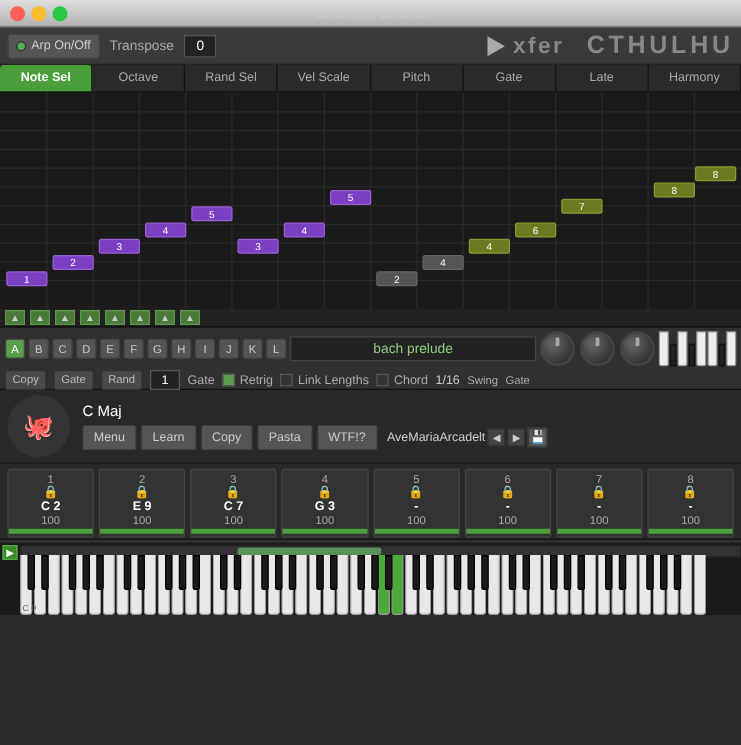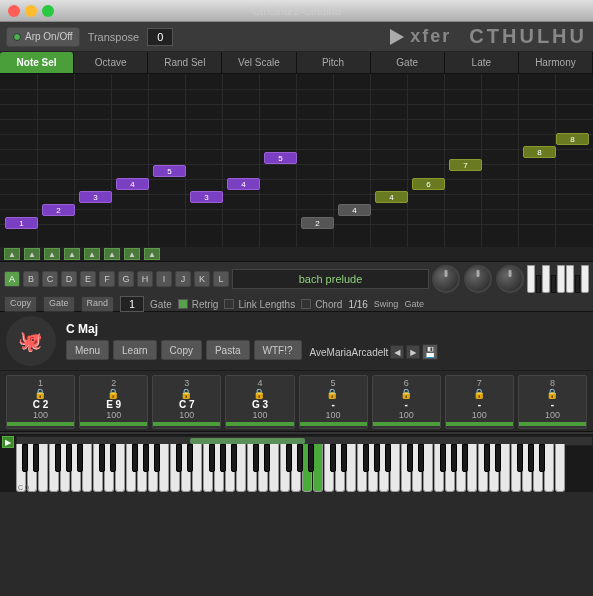--- a/index.html
+++ b/index.html
@@ -334,21 +334,21 @@
     .chord-header {
       display: flex;
       align-items: center;
       padding: 4px 6px;
       gap: 4px;
       border-bottom: 1px solid #1a1a1a;
     }
     .chord-key {
       font-size: 12px;
       color: #fff;
-      font-weight: bold;
+      font-weight: normal;
       margin-right: 4px;
     }
     .chord-btn {
       background: #555;
       border: 1px solid #444;
       color: #ccc;
       font-size: 10px;
       padding: 2px 8px;
       height: 20px;
       border-radius: 2px;
@@ -678,21 +678,21 @@
 </div>
 
 <div id="chord-section">
   <div class="chord-header">
 
     <div style="width:50px;height:50px;background:#333;border-radius:50%;display:flex;align-items:center;justify-content:center;margin-right:6px;flex-shrink:0;">
       <span style="font-size:20px;">🐙</span>
     </div>
     <div style="display:flex;flex-direction:column;gap:4px;">
       <span class="chord-key">C Maj</span>
-      <div style="display:flex;gap:4px;align-items:flex-end;">
+      <div style="display:flex;gap:4px;">
         <button class="chord-btn">Menu</button>
         <button class="chord-btn">Learn</button>
         <button class="chord-btn">Copy</button>
         <button class="chord-btn">Pasta</button>
         <button class="chord-btn">WTF!?</button>
         <div style="display:flex;align-items:center;gap:2px;margin-left:4px;">
           <span style="font-size:10px;color:#ccc;">AveMariaArcadelt</span>
           <div class="pattern-nav-btn">◀</div>
           <div class="pattern-nav-btn">▶</div>
           <div class="save-icon">💾</div>

